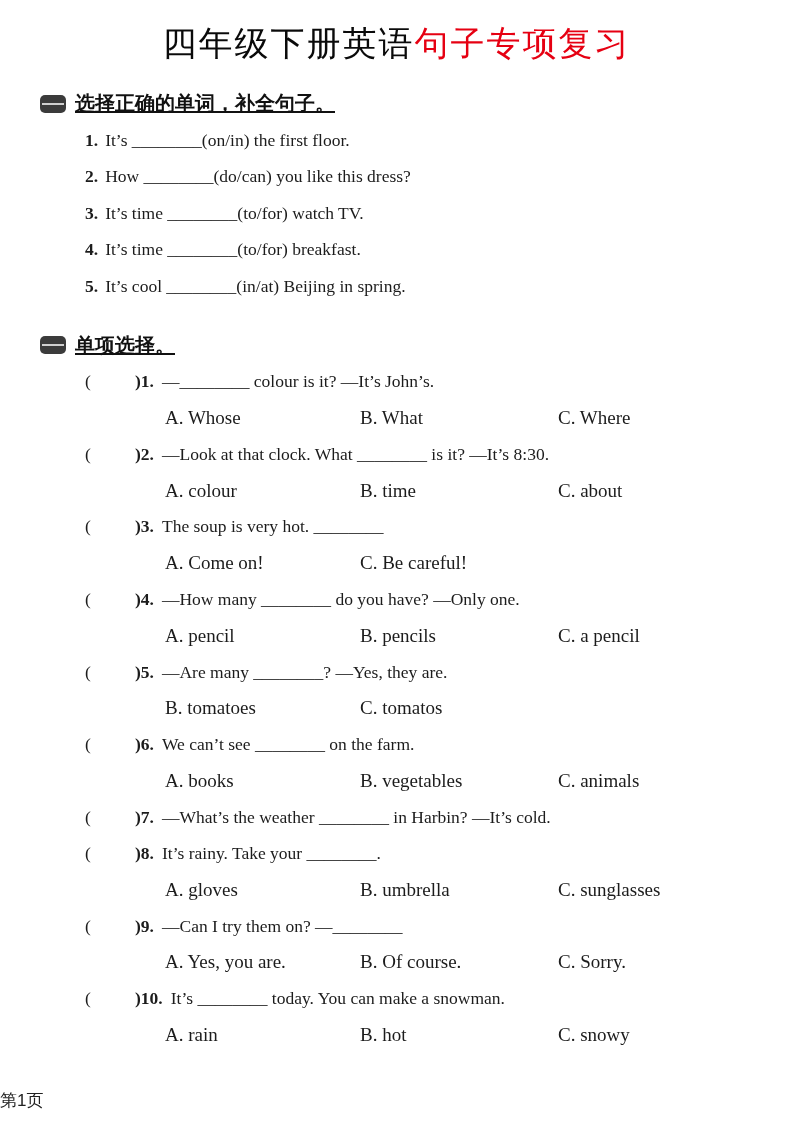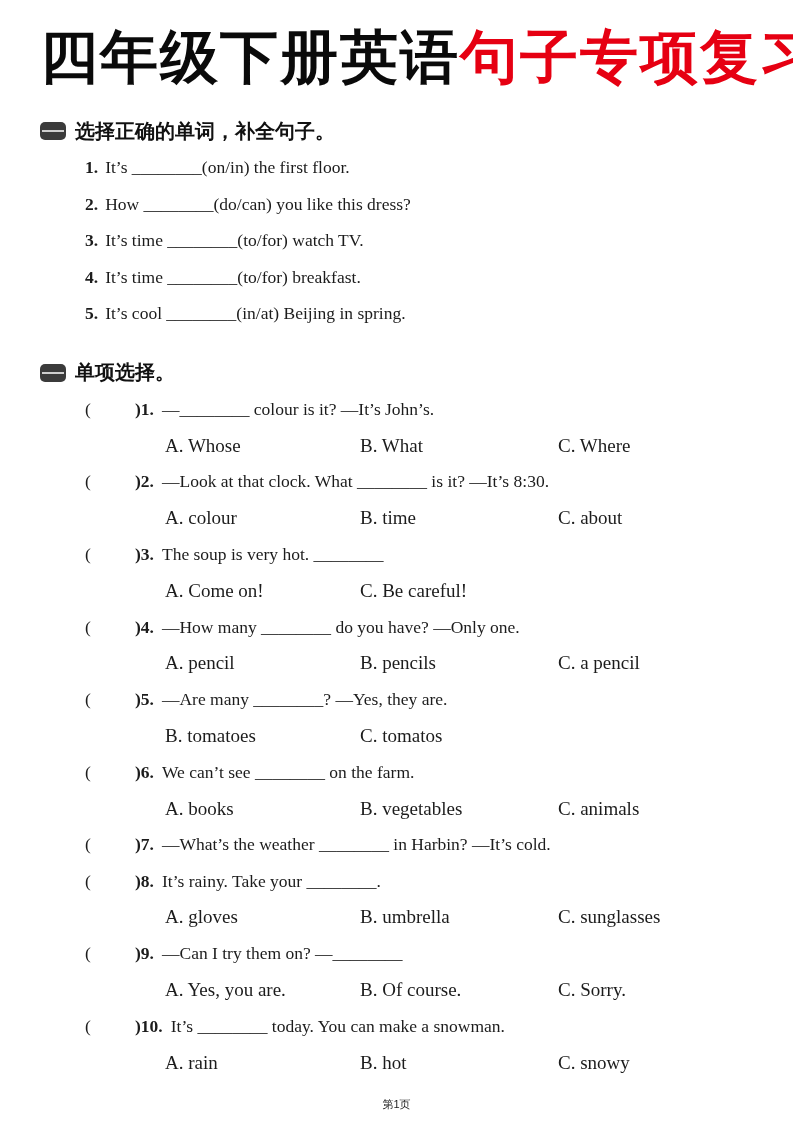--- a/index.html
+++ b/index.html
@@ -3,42 +3,42 @@
 <meta charset="utf-8">
 <style>
   * { margin:0; padding:0; box-sizing:border-box; }
   html, body { background:#ffffff; }
   .page {
     width:793px; height:1122px; margin:0 auto; background:#ffffff; position:relative;
     font-family:"Liberation Serif", serif; color:#1c1c1c; overflow:hidden;
   }
   .content { padding:24px 40px 0 40px; }
   .title {
-    text-align:center; font-family:"Liberation Sans", sans-serif; font-weight:700;
-    font-size:58px; letter-spacing:2px; line-height:1.15; white-space:nowrap; color:#0a0a0a;
+    text-align:center; font-family:"Liberation Sans", sans-serif; font-weight:400;
+    font-size:34px; letter-spacing:2px; line-height:1.15; white-space:nowrap; color:#0a0a0a;
   }
   .title .red { color:var(--title-red, #e60012); }
   .sec-header {
     display:flex; align-items:center; gap:9px; height:37px; margin-top:22px;
-    font-family:"Liberation Sans", sans-serif; font-weight:bold; font-size:20px; color:#111;
+    font-family:"Liberation Sans", sans-serif; font-weight:bold; font-size:20px; color:#111;text-decoration:underline;
   }
   .badge { width:26px; height:18px; background:#3b3b3b; border-radius:5px; position:relative; flex:0 0 auto; }
   .badge .stripe { position:absolute; left:2px; right:2px; top:8px; height:2px; background:#cfcfcf; }
   .s1-item { display:flex; align-items:center; height:36.5px; padding-left:45px; font-size:17.5px; }
   .s1-item .num { font-weight:bold; margin-right:7px; }
   .q-line { display:flex; align-items:center; height:36.3px; padding-left:45px; font-size:17.5px; }
   .q-line .bracket { width:50px; flex:0 0 auto; }
   .q-line .qnum { font-weight:bold; margin-right:8px; white-space:nowrap; }
   .q-line .qtext { white-space:nowrap; }
   .opts {
     display:grid; grid-template-columns:195px 198px auto; align-items:center;
     height:36.3px; padding-left:125px; font-size:19px;
   }
   .footer {
-    position:absolute; left:0; right:0; bottom:10px; text-align:center; font-size:11px;
+    position:absolute; left:0; right:0; bottom:10px; text-align:left; font-size:17px;
     font-family:"Liberation Sans", sans-serif; color:#222;
   }
 </style>
 </head>
 <body>
 
 <div class="page">
   <div class="content">
 
     <div class="title">

